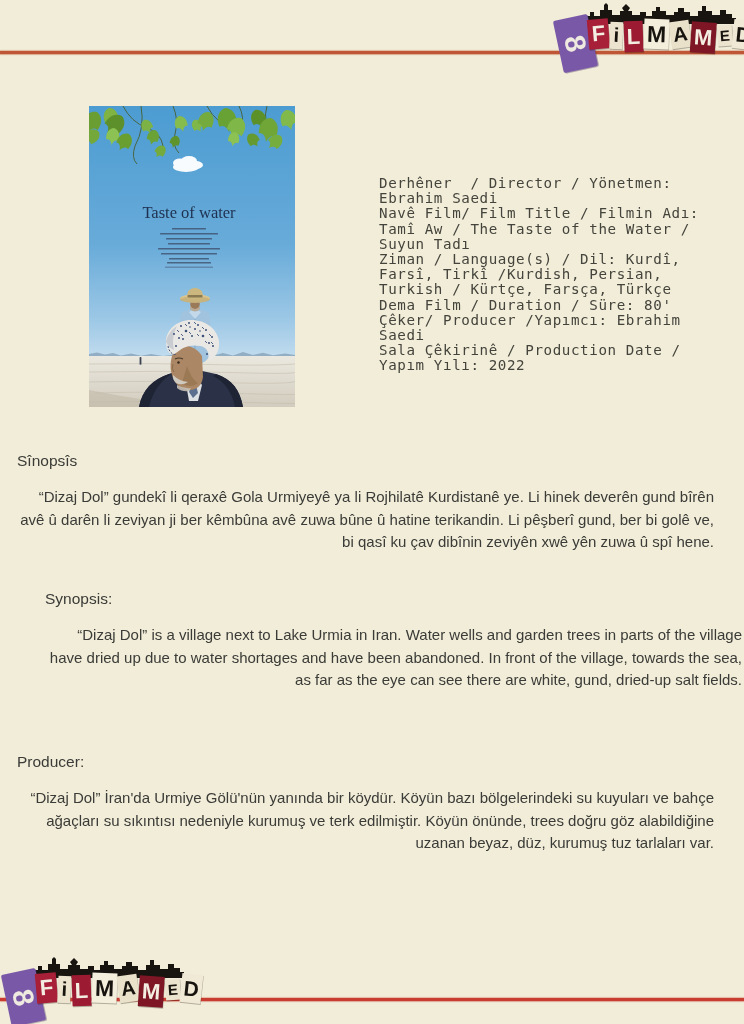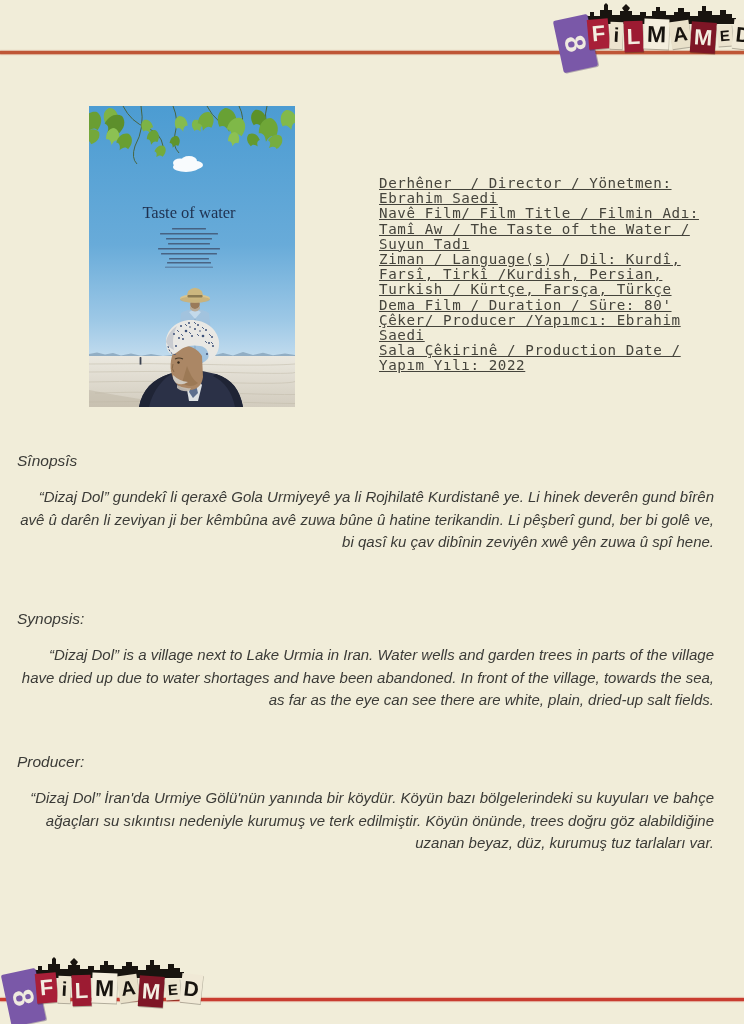--- a/index.html
+++ b/index.html
@@ -31,26 +31,26 @@
   .tile-m2{width:25px;height:31px;background:#7e1626;color:#f3eee1;font-size:22px;transform:rotate(4deg) translateY(3px);}
   .tile-e {width:15px;height:21px;background:#ece4cf;color:#17130e;font-size:15px;transform:rotate(-4deg) translateY(6px);}
   .tile-d {width:21px;height:29px;background:#f0e9d6;color:#17130e;font-size:21px;transform:rotate(6deg) translateY(1px);}
 
   
   .poster{position:absolute;left:89px;top:106px;width:206px;height:301px;z-index:2;}
 
   
   .film-details{position:absolute;left:379px;top:176px;width:348px;
       font-family:"DejaVu Sans Mono",monospace;font-size:14.2px;line-height:15.2px;
-      letter-spacing:0.6px;color:#45443c;white-space:pre-wrap;z-index:2;text-decoration:underline;}
-
-  
-  .synopsis{position:absolute;left:17px;width:697px;font-style:italic;color:#3b3b37;z-index:2;}
+      letter-spacing:0.6px;color:#45443c;white-space:pre-wrap;z-index:2;}
+
+  
+  .synopsis{position:absolute;left:17px;width:697px;color:#3b3b37;z-index:2;}
   .syn-1{top:451px;}
-  .syn-2{top:609px;}
+  .syn-2{top:589px;margin-left:28px;}
   .syn-3{top:752px;}
   .syn-heading{font-size:15.5px;font-weight:500;margin:0 0 15px 0;line-height:20px;}
   .syn-text{font-size:15px;line-height:22.5px;margin:0;text-align:right;}
 </style>
 </head>
 <body>
 
 <div class="page">
 
   <div class="rule rule-top"></div>
@@ -230,21 +230,21 @@
 Sala Çêkirinê / Production Date /
 Yapım Yılı: 2022</div>
 
   <section class="synopsis syn-1">
     <h3 class="syn-heading">Sînopsîs</h3>
     <p class="syn-text">“Dizaj Dol” gundekî li qeraxê Gola Urmiyeyê ya li Rojhilatê Kurdistanê ye. Li hinek deverên gund bîrên avê û darên li zeviyan ji ber kêmbûna avê zuwa bûne û hatine terikandin. Li pêşberî gund, ber bi golê ve, bi qasî ku çav dibînin zeviyên xwê yên zuwa û spî hene.</p>
   </section>
 
   <section class="synopsis syn-2">
     <h3 class="syn-heading">Synopsis:</h3>
-    <p class="syn-text">“Dizaj Dol” is a village next to Lake Urmia in Iran. Water wells and garden trees in parts of the village have dried up due to water shortages and have been abandoned. In front of the village, towards the sea, as far as the eye can see there are white, plain, dried-up salt fields.</p>
+    <p class="syn-text">“Dizaj Dol” is a village next to Lake Urmia in Iran. Water wells and garden trees in parts of the village have dried up due to water shortages and have been abandoned. In front of the village, towards the sea, as far as the eye can see there are white, gund, dried-up salt fields.</p>
   </section>
 
   <section class="synopsis syn-3">
     <h3 class="syn-heading">Producer:</h3>
     <p class="syn-text">“Dizaj Dol” İran'da Urmiye Gölü'nün yanında bir köydür. Köyün bazı bölgelerindeki su kuyuları ve bahçe ağaçları su sıkıntısı nedeniyle kurumuş ve terk edilmiştir. Köyün önünde, trees doğru göz alabildiğine uzanan beyaz, düz, kurumuş tuz tarlaları var.</p>
   </section>
 
   <div class="logo logo-bottom">
     <svg class="logo-skyline" width="150" height="22" viewBox="0 0 150 22">
       <path fill="#18140f" d="M0,22 L0,14 L4,14 L4,10 L8,10 L8,14 L14,14 L14,8 L18,8 L18,3 L20,1 L22,3 L22,8 L26,8 L26,13 L34,13 L34,9 L38,9 L36,6 L40,2 L44,6 L42,9 L46,9 L46,13 L54,13 L54,10 L60,10 L60,14 L66,14 L66,9 L70,9 L70,5 L74,5 L74,9 L80,9 L80,13 L88,13 L88,10 L92,10 L92,6 L98,6 L98,10 L104,10 L104,14 L112,14 L112,9 L116,9 L116,4 L120,4 L120,9 L126,9 L126,13 L134,13 L134,8 L140,8 L140,12 L146,12 L146,16 L150,16 L150,22 Z"></path>

